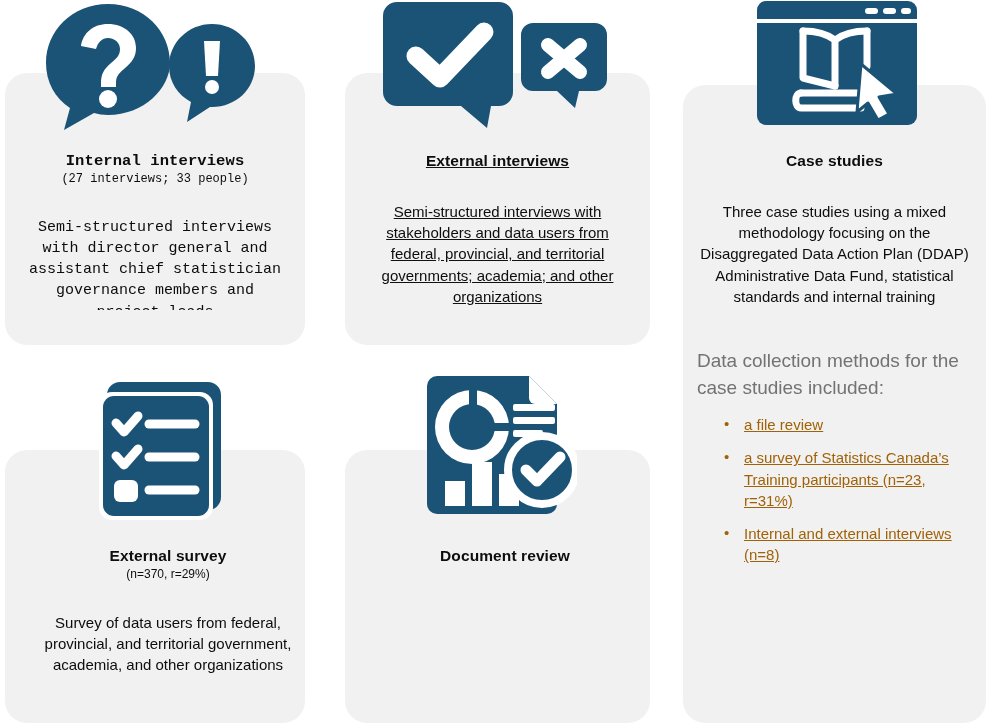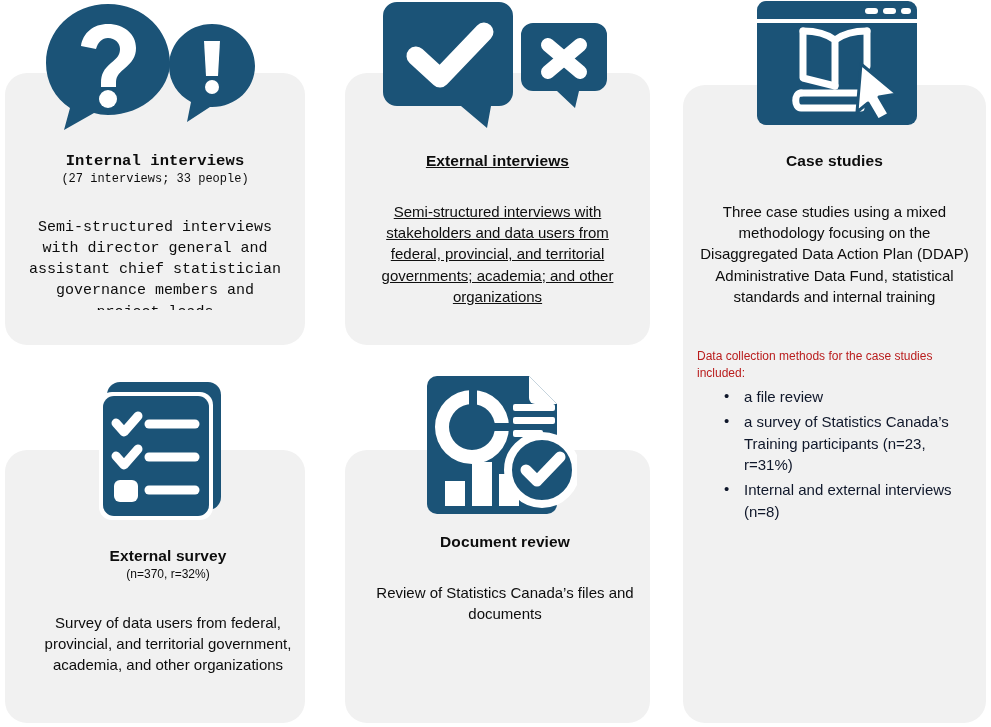--- a/index.html
+++ b/index.html
@@ -65,55 +65,56 @@
     margin: 16px;
     color: #0d0d0d;
   }
   .gap { height: 13px; }
 
   
   .t1 { left: 5px;   top: 151px; width: 300px; }
   .t2 { left: 345px; top: 151px; width: 305px; text-decoration: underline; }
   .t3 { left: 683px; top: 151px; width: 303px; }
   .t4 { left: 18px;   top: 546px; width: 300px; }
-  .t5 { left: 345px; top: 532px; width: 320px; }
+  .t5 { left: 345px; top: 546px; width: 320px; }
 
   
   .clip-c1 {
     overflow: hidden;
     max-height: 159px;
     font-family: Liberation Mono, monospace;
   }
 
   
   .t3b {
     position: absolute;
     left: 697px;
     top: 348px;
     width: 280px;
     text-align: left;
   }
   .t3b .lead {
-    font-size: 12px;
-    line-height: 1.42;
-    margin: 0;
-    color: #b91c1c;
+    font-size: 19px;
+    line-height: 1.42;
+    margin: 0;
+    color: #737373;
   }
   ul.bullets {
     margin: 1px 0 0 0;
     padding: 0 0 0 27px;
     list-style: none;
   }
   ul.bullets li {
     font-size: 15px;
     line-height: 1.42;
-    color: #0f172a;
+    color: #a16207;
     position: relative;
     padding-left: 20px;
-    margin: 4px 0 1px 0;
+    margin: 12px 0 1px 0;
+    text-decoration: underline;
   }
   ul.bullets li::before {
     content: "\2022";
     position: absolute;
     left: 0;
     top: -1px;
     font-size: 15px;
     line-height: 1.42;
   }
 
@@ -251,24 +252,23 @@
     <p class="lead">Data collection methods for the case studies included:</p>
     <ul class="bullets">
       <li>a file review</li>
       <li>a survey of Statistics Canada’s Training participants (n=23, r=31%)</li>
       <li>Internal and external interviews (n=8)</li>
     </ul>
   </div>
 
   <div class="txtwrap t4">
     <p class="title">External survey</p>
-    <p class="subtitle">(n=370, r=32%)</p>
+    <p class="subtitle">(n=370, r=29%)</p>
     <div class="gap"></div>
     <p class="body">Survey of data users from federal, provincial, and territorial government, academia, and other organizations</p>
   </div>
 
   <div class="txtwrap t5">
     <p class="title">Document review</p>
     <div class="gap"></div>
-    <p class="body">Review of Statistics Canada’s files and documents</p>
   </div>
 
 </div>
 
 </body></html>

